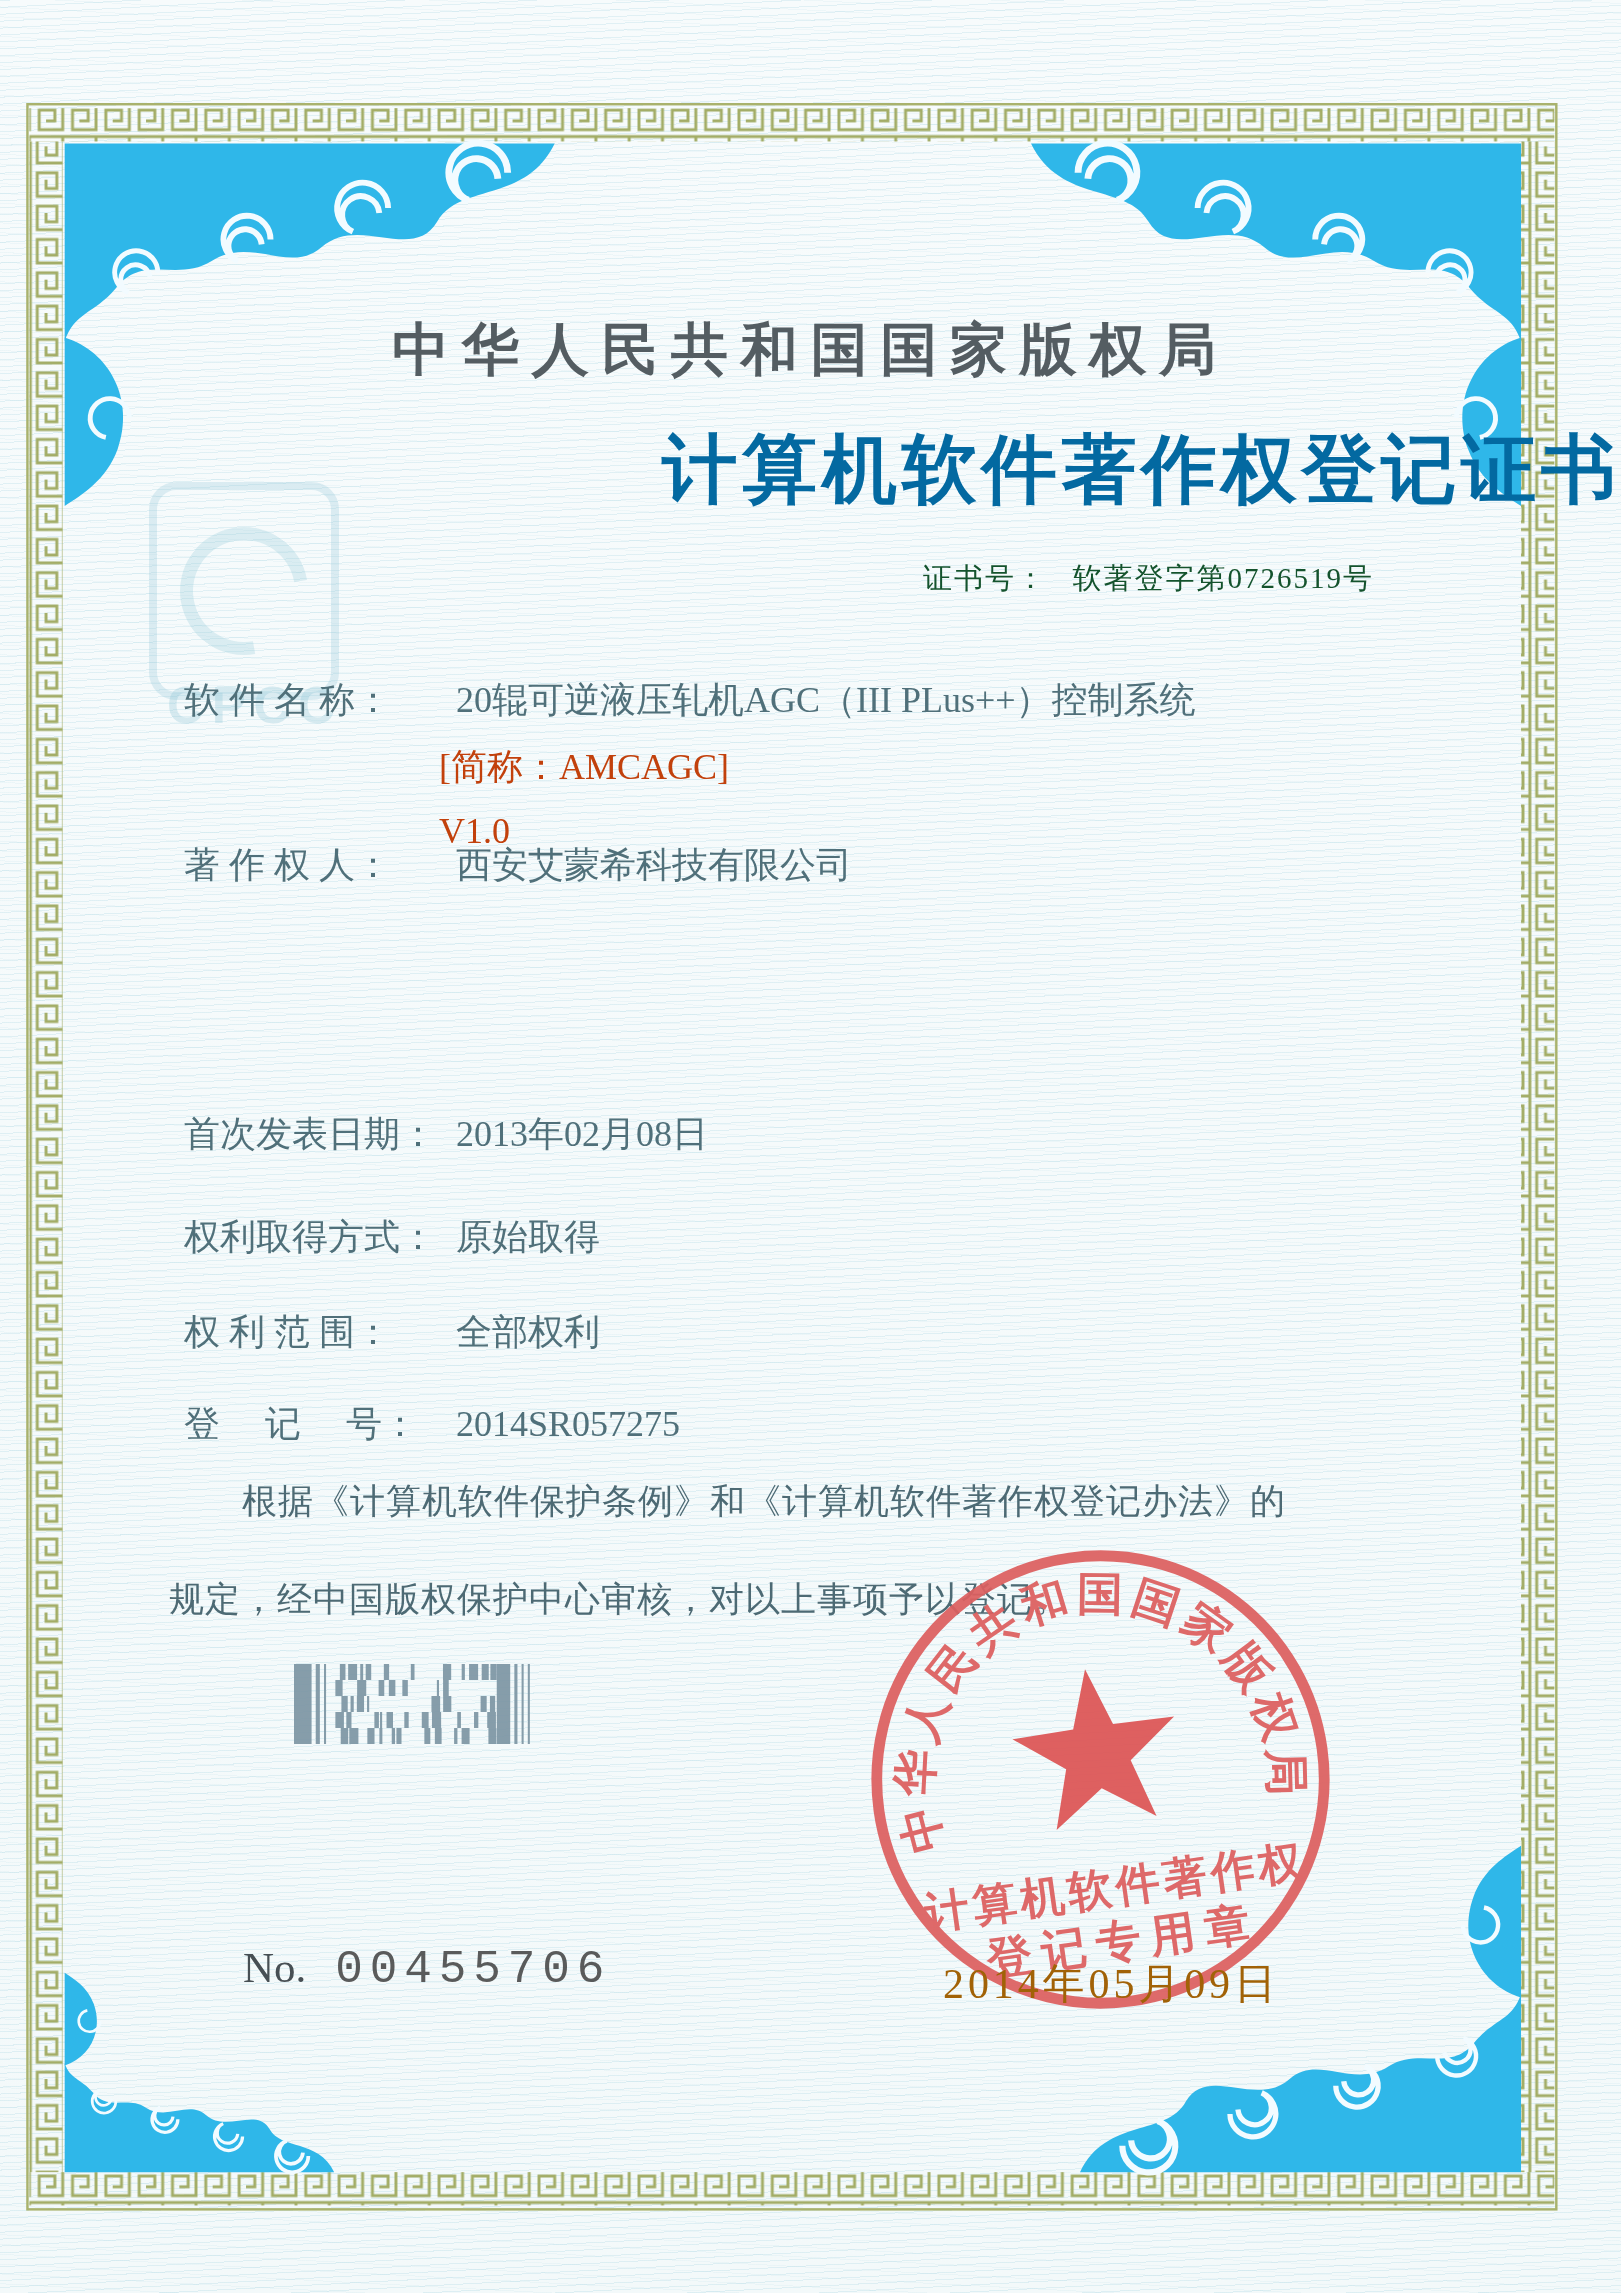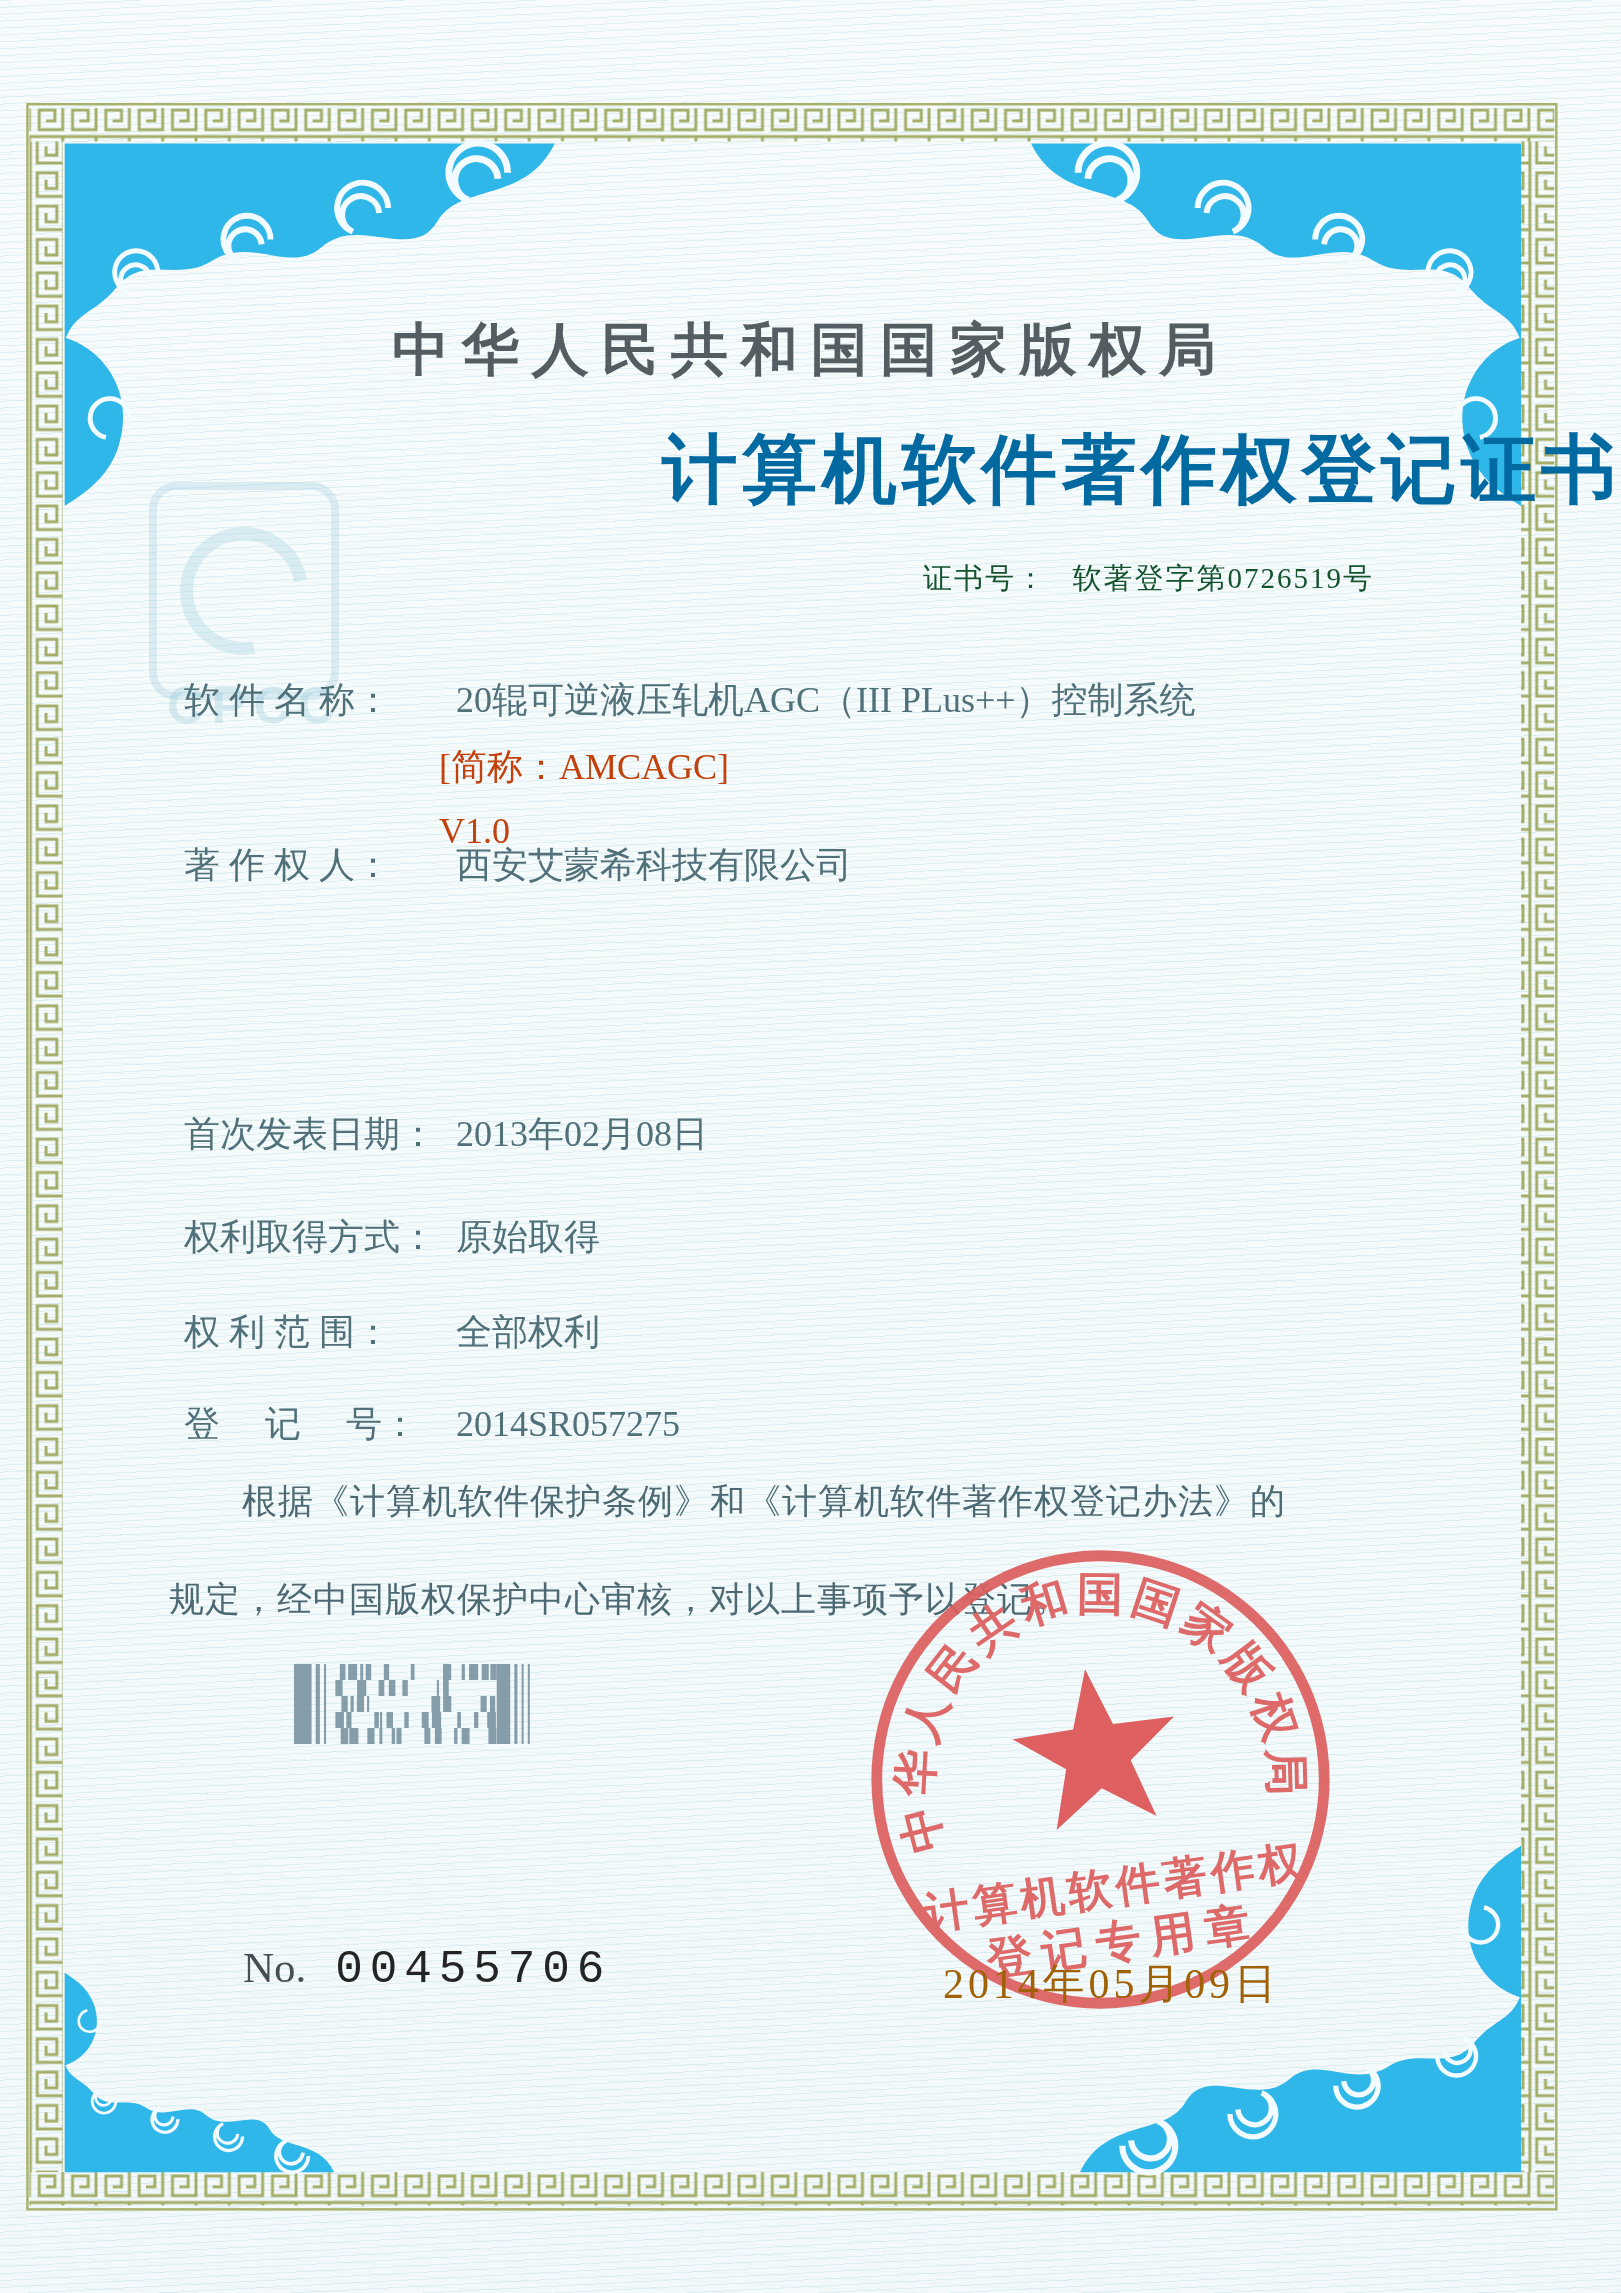--- a/index.html
+++ b/index.html
@@ -41,21 +41,21 @@
     color:rgba(140,195,212,0.30);font-weight:bold;z-index:3;
     font-family:"Liberation Sans",sans-serif;}
   .row{position:absolute;left:169px;font-size:36px;color:#50707a;white-space:nowrap;z-index:4;margin-left:15px;}
   .row .lab{display:inline-block;width:272px;white-space:nowrap;}
   .subline{position:absolute;left:419px;font-size:36px;color:#c2410c;z-index:4;margin-left:20px;}
   .statement{position:absolute;left:169px;width:1290px;font-size:35px;color:#4d6a74;
     letter-spacing:1px;z-index:4;}
   .barcode-wrap{position:absolute;left:294px;top:1664px;z-index:4;opacity:.92;}
   .serial{position:absolute;left:243px;top:1943px;z-index:6;white-space:nowrap;}
   .serial .no-label{font-size:43px;color:#474f54;margin-right:29px;}
-  .serial .no-value{font-size:46px;color:#000000;letter-spacing:6.9px;opacity:.85;
+  .serial .no-value{font-size:46px;color:#404040;letter-spacing:6.9px;opacity:.85;
     font-family:"Liberation Mono","DejaVu Sans Mono",monospace;}
   .seal{position:absolute;left:866px;top:1545px;z-index:5;opacity:.93;}
   .issue-date{position:absolute;left:943px;top:1956px;font-size:42px;color:#a16207;
     letter-spacing:3.9px;z-index:6;}
 </style>
 </head>
 <body>
 
 <div class="page">
   <div class="texture"></div>

